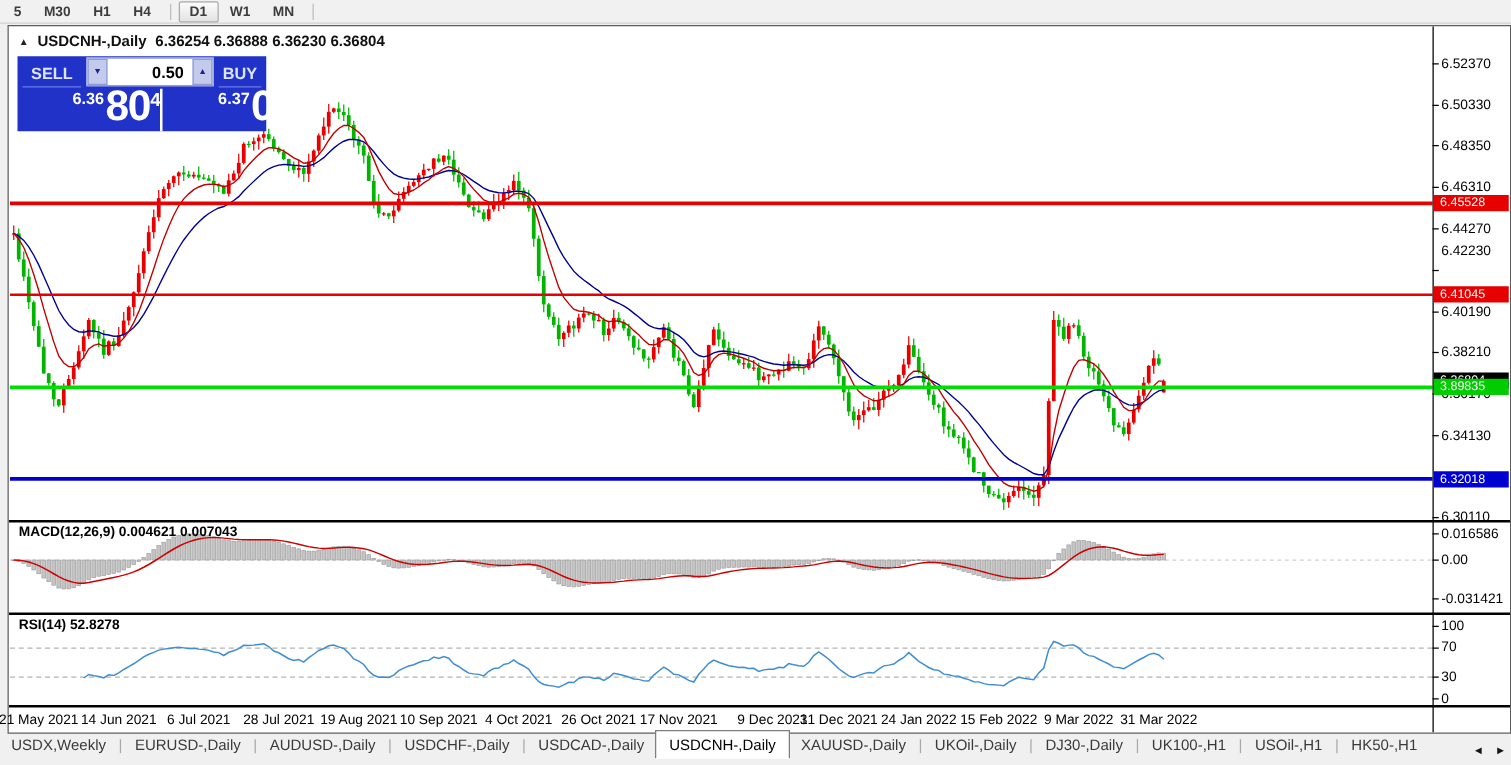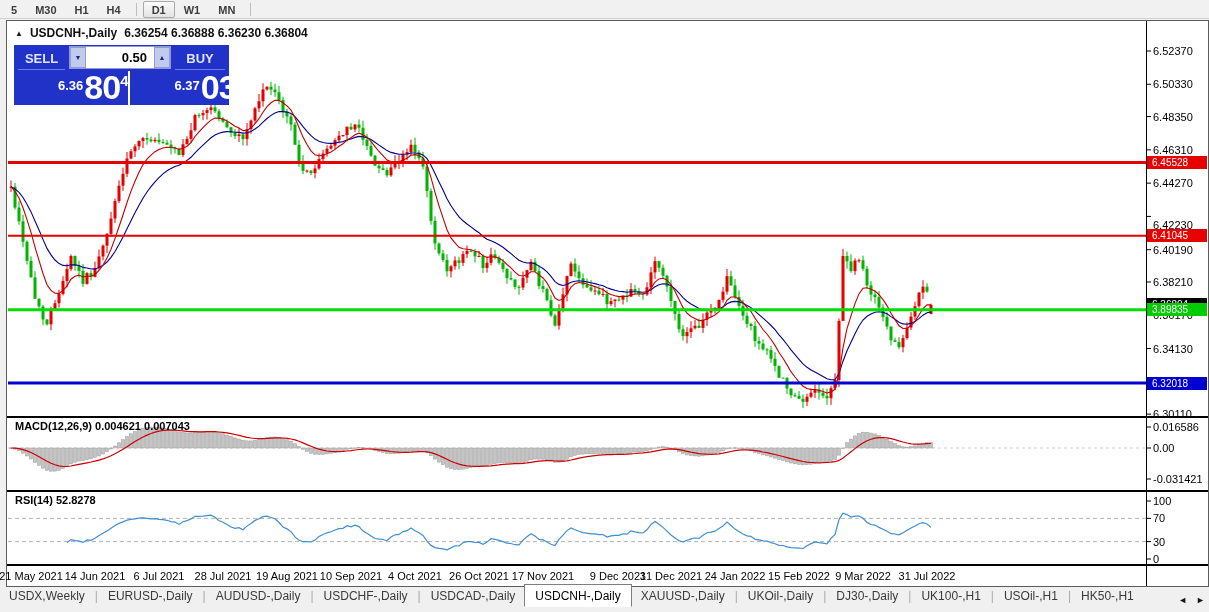--- a/index.html
+++ b/index.html
@@ -17,37 +17,37 @@
   .tf-btn.active { background:linear-gradient(#fbfbfb,#e3e3e3); border-color:#aaa; }
   .tf-sep { width:1px; height:13px; background:#bdbdbd; margin:0 6px; }
   
   .window { position:absolute; left:6px; top:20px; width:1203px; height:567px;
     background:#fff; border:1px solid #5c5c5c; }
   .window svg { position:absolute; left:0; top:0; }
   .chart-title { position:absolute; left:8px; top:5px; font-size:12px; font-weight:600;
     color:#101010; display:flex; align-items:center; gap:7px; white-space:nowrap; }
   .title-arrow { font-size:8px; color:#222; }
   
-  .trade-panel { position:absolute; left:7px; top:24px; width:215px; height:60px;
+  .trade-panel { position:absolute; left:7px; top:24px; width:199px; height:60px;
     background:#2032c8; color:#fff; }
   .tp-row1 { display:flex; height:26px; align-items:stretch; }
   .tp-btn { display:flex; align-items:center; justify-content:center;
     font-size:13px; font-weight:700; color:#dde4ff; cursor:pointer; position:relative; }
   .tp-btn:after { content:""; position:absolute; left:4px; right:4px; bottom:1px; height:1px; background:#6p; background:#6b7ce8; }
   .tp-sell { flex:0 0 55px; }
   .tp-buy  { flex:1; }
   .tp-spinner { flex:0 0 102px; display:flex; margin:1px 0 2px 0;
     background:#fff; border:1px solid #8e9bd6; }
   .tp-spin-btn { width:16px; background:#c3cbed; border:1px solid #8e9bd6;
     display:flex; align-items:center; justify-content:center;
     font-size:7px; color:#16249a; cursor:pointer; }
   .tp-vol { flex:1; display:flex; align-items:center; justify-content:flex-end;
     padding-right:7px; font-size:13px; font-weight:700; color:#000; }
   .tp-row2 { display:flex; height:34px; }
-  .tp-price { flex:1; display:flex; align-items:center; justify-content:center; padding-bottom:2px;padding-left:44px; }
+  .tp-price { flex:1; display:flex; align-items:flex-start; justify-content:center; padding-bottom:2px;padding-left:44px; }
   .tp-gap { flex:0 0 2px; background:#fff; }
   .tp-small { font-size:13px; font-weight:700; margin:0 1px 3px 0; }
   .tp-big { font-size:34px; font-weight:700; line-height:28px; letter-spacing:-1px; }
   .tp-sup { font-size:15px; font-weight:700; align-self:flex-start; margin-top:1px; }
   
   .axis-tick { position:absolute; left:1146px; font-size:11px; color:#000; line-height:12px; white-space:nowrap; }
   .badge { position:absolute; left:1140px; width:60px; height:13px; color:#fff;
     font-size:10px; line-height:13px; padding-left:5px; white-space:nowrap; }
   .pane-label { position:absolute; left:8px; font-size:11px; color:#000; white-space:nowrap;font-weight:bold; }
   .date-label { position:absolute; top:549px; font-size:11px; color:#000;
@@ -863,21 +863,21 @@
 
   <div class="pane-label" style="top:399px">MACD(12,26,9) 0.004621 0.007043</div>
   <div class="pane-label" style="top:473px">RSI(14) 52.8278</div>
 
   <div id="axisLabels">
       <div class="axis-tick" style="top: 24px;">6.52370</div>
       <div class="axis-tick" style="top: 57.279px;">6.50330</div>
       <div class="axis-tick" style="top: 89.5791px;">6.48350</div>
       <div class="axis-tick" style="top: 122.858px;">6.46310</div>
       <div class="axis-tick" style="top: 156.137px;">6.44270</div>
-      <div class="axis-tick" style="top: 198px;">6.42230</div>
+      <div class="axis-tick" style="top: 174px;">6.42230</div>
       <div class="axis-tick" style="top: 222.695px;">6.40190</div>
       <div class="axis-tick" style="top: 254.995px;">6.38210</div>
       <div class="axis-tick" style="top: 288.274px;">6.36170</div>
       <div class="axis-tick" style="top: 321.553px;">6.34130</div>
       <div class="axis-tick" style="top: 387.132px;">6.30110</div>
       <div class="axis-tick" style="top: 400.002px;">0.016586</div>
       <div class="axis-tick" style="top: 421px;">0.00</div>
       <div class="axis-tick" style="top: 452px;">-0.031421</div>
       <div class="axis-tick" style="top: 474px;">100</div>
       <div class="axis-tick" style="top: 491.4px;">70</div>
@@ -892,21 +892,21 @@
       <div class="date-label" style="left: 280px;">19 Aug 2021</div>
       <div class="date-label" style="left: 344px;">10 Sep 2021</div>
       <div class="date-label" style="left: 408px;">4 Oct 2021</div>
       <div class="date-label" style="left: 472px;">26 Oct 2021</div>
       <div class="date-label" style="left: 536px;">17 Nov 2021</div>
       <div class="date-label" style="left: 600px; padding-left: 22px;">9 Dec 2021</div>
       <div class="date-label" style="left: 664px;">31 Dec 2021</div>
       <div class="date-label" style="left: 728px;">24 Jan 2022</div>
       <div class="date-label" style="left: 792px;">15 Feb 2022</div>
       <div class="date-label" style="left: 856px;">9 Mar 2022</div>
-      <div class="date-label" style="left: 920px;">31 Jul 2022</div>
+      <div class="date-label" style="left: 920px;">31 Mar 2022</div>
     </div>
   <div id="badges">
       <div class="badge" style="top: 277.431px; background: rgb(0, 0, 0);">6.36804</div>
       <div class="badge" style="top: 135.115px; background: rgb(230, 0, 0);">6.45528</div>
       <div class="badge" style="top: 208.247px; background: rgb(230, 0, 0);">6.41045</div>
       <div class="badge" style="top: 282.374px; background: rgb(0, 204, 0);">3.89835</div>
       <div class="badge" style="top: 355.507px; background: rgb(0, 0, 208);">6.32018</div>
     </div>
 </div>
 

